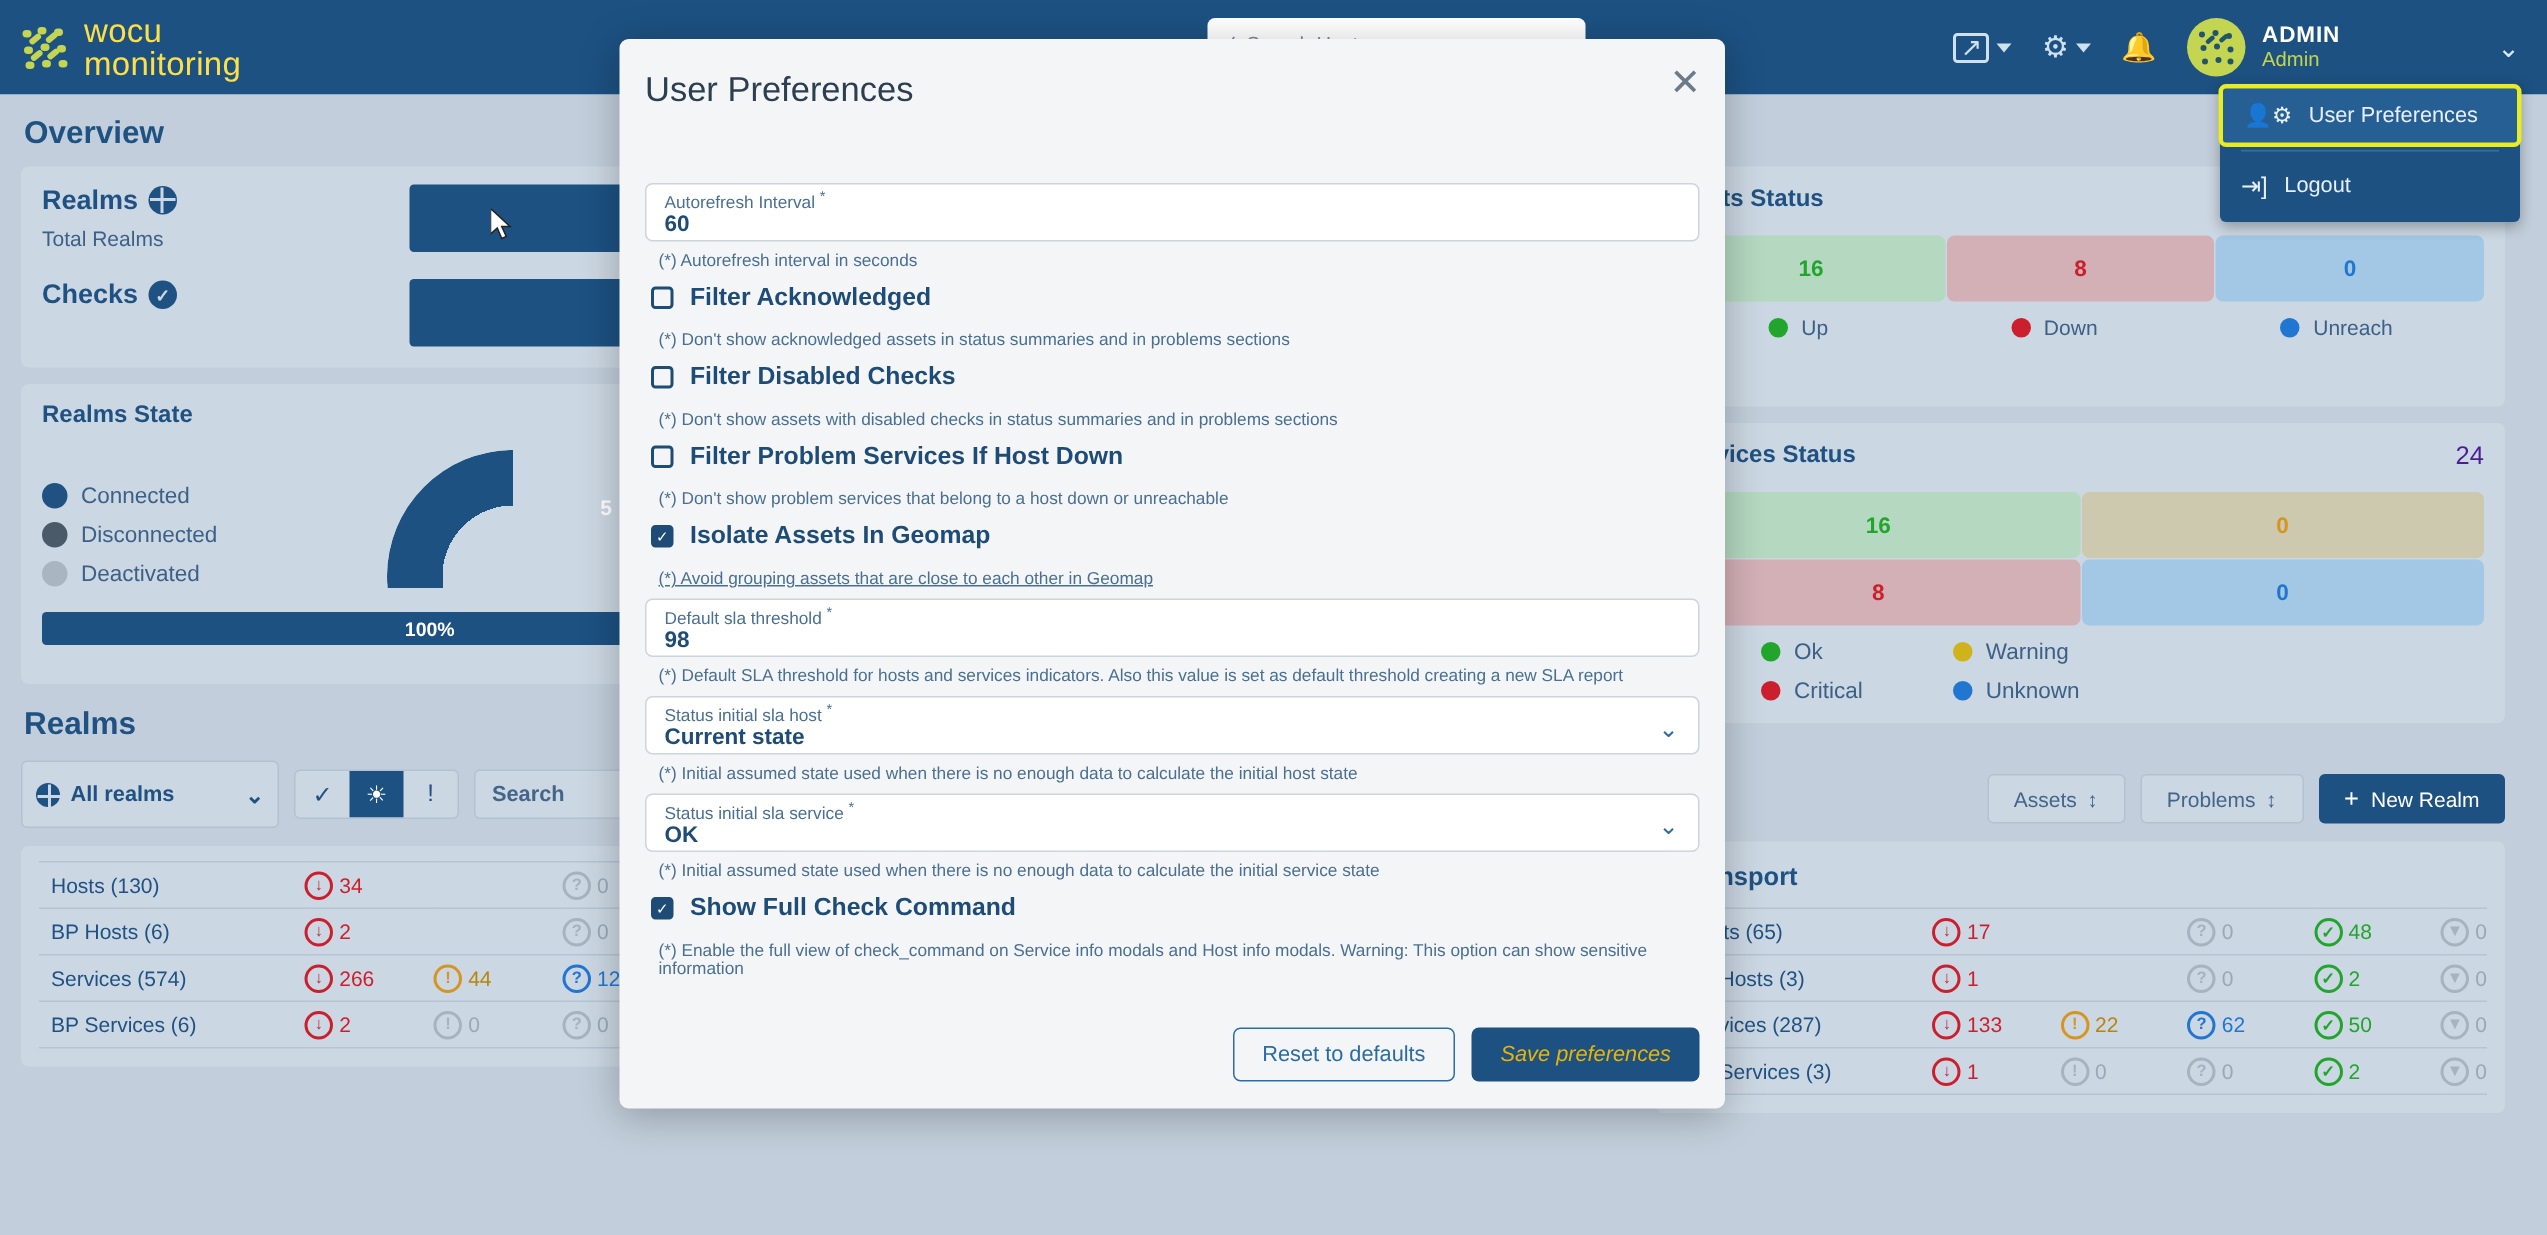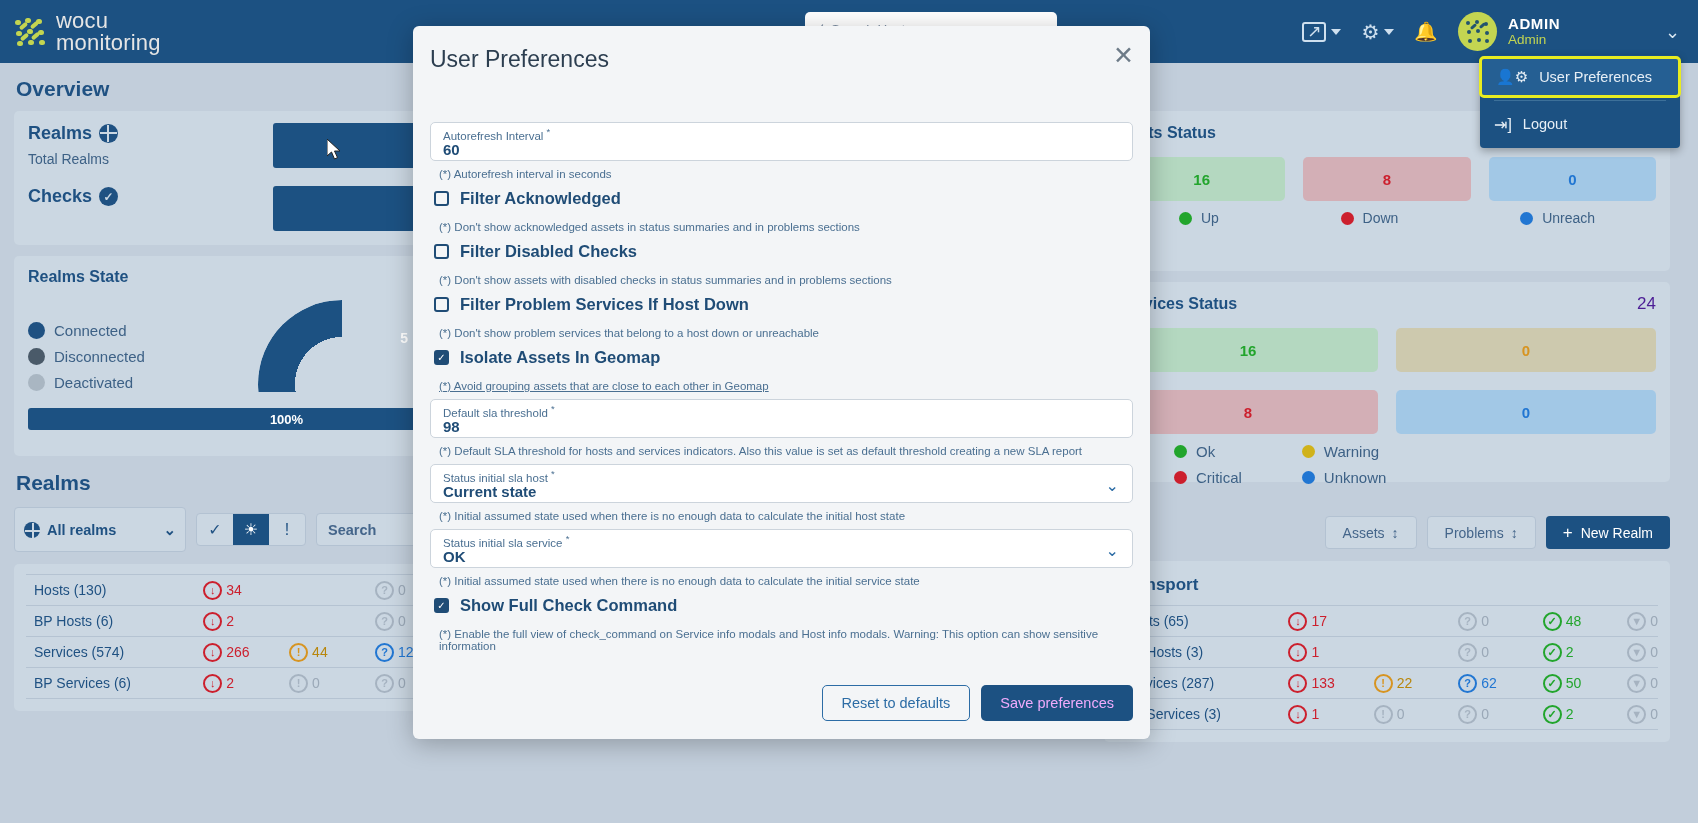--- a/index.html
+++ b/index.html
@@ -19,21 +19,21 @@
   .logo-wrap { display: flex; align-items: center; padding-left: 14px; gap: 8px; }
   .logo-mark { width: 34px; height: 30px; position: relative; }
   .logo-mark i {
     position: absolute; background: #c3d551; border-radius: 50%;
     width: 5.5px; height: 5.5px;
   }
   .logo-mark b {
     position: absolute; background: #c3d551; width: 9px; height: 4px;
     transform: rotate(-40deg); border-radius: 2px;
   }
-  .logo-text { color: #e5e5e5; font-size: 22px; line-height: 22px; font-weight: 300; letter-spacing: .2px;}
+  .logo-text { color: #fde047; font-size: 22px; line-height: 22px; font-weight: 300; letter-spacing: .2px;}
   .logo-text span { display: block; }
 
   .search-box {
     position: absolute; left: 805px; top: 12px; width: 252px; height: 34px;
     background: #fff; border-radius: 5px; display: flex; align-items: center;
     padding: 0 10px; gap: 7px; color: #7a8ba0; font-size: 13.5px;
   }
 
   .top-icons { position: absolute; right: 260px; top: 0; height: 63px; display: flex; align-items: center; gap: 20px; }
   .ticon { color: #cfe0ef; display: flex; align-items: center; gap: 5px; cursor: pointer; }
@@ -102,21 +102,21 @@
     background: conic-gradient(from 180deg, #1c5182 0deg 180deg, transparent 180deg 360deg);
     -webkit-mask: radial-gradient(circle, transparent 47px, #000 47px);
     mask: radial-gradient(circle, transparent 47px, #000 47px);
   }
   .donut-label { position: absolute; right: 18px; top: 30px; color: #fff; font-size: 14px; font-weight: bold; }
 
   .pct-bar { background: #1c5182; color: #fff; height: 22px; border-radius: 3px;
     display:flex; align-items:center; justify-content:center; font-size: 13px; font-weight:bold; margin-top: 8px;}
 
   
-  .boxgrid { display: grid; grid-template-columns: 1fr 1fr 1fr; gap: 18px; }
+  .boxgrid { display: grid; grid-template-columns: 1fr 1fr 1fr; gap: 1px; }
   .boxgrid.two { grid-template-columns: 1fr 1fr; }
   .sbox { height: 44px; border-radius: 5px; display:flex; align-items:center; justify-content:center;
      font-size: 15px; font-weight: bold; }
   .blegend { display:flex; justify-content: space-around; margin-top: 9px; }
   .blegend .legend-item { font-size: 14px; margin-bottom: 0; }
 
   
   .realms-head { font-size: 21px; font-weight: bold; color: #1f5182; padding: 4px 0 12px 2px; }
   .toolbar { display: flex; align-items: center; gap: 10px; }
   .sel {
@@ -177,21 +177,21 @@
   .cbox { width: 15px; height: 15px; border: 2px solid #1f4c76; border-radius: 3px; flex:none;
       display:flex; align-items:center; justify-content:center;}
   .cbox.on { background:#1f4c76; color:#fff; font-size: 10px; }
   .cblabel { font-size: 16.5px; font-weight: bold; color:#1f4c76; }
 
   .modal-foot { position:absolute; bottom: 0; left:0; right:0; height: 72px; display:flex;
      align-items:center; justify-content:flex-end; gap: 11px; padding-right: 17px; }
   .btn-ghost { height: 36px; padding: 0 19px; border:1px solid #2c6ca5; border-radius: 5px; background:transparent;
      color:#2c6ca5; font-size: 14.5px; display:flex; align-items:center; cursor:pointer; font-family:"Liberation Sans",sans-serif;}
   .btn-primary { height: 36px; padding: 0 19px; border:none; border-radius: 5px; background:#1c5182;
-     color:#f0abfc; font-size: 14.5px; display:flex; align-items:center; cursor:pointer; font-family:"Liberation Sans",sans-serif;}
+     color:#eab308; font-size: 14.5px; display:flex; align-items:center; cursor:pointer; font-family:"Liberation Sans",sans-serif;font-style:italic;}
 </style>
 </head>
 <body>
 
 <div class="app">
 
   <div class="topbar">
     <div class="logo-wrap">
       <div class="logo-mark">
         <i style="left:1px;top:3px"></i>

